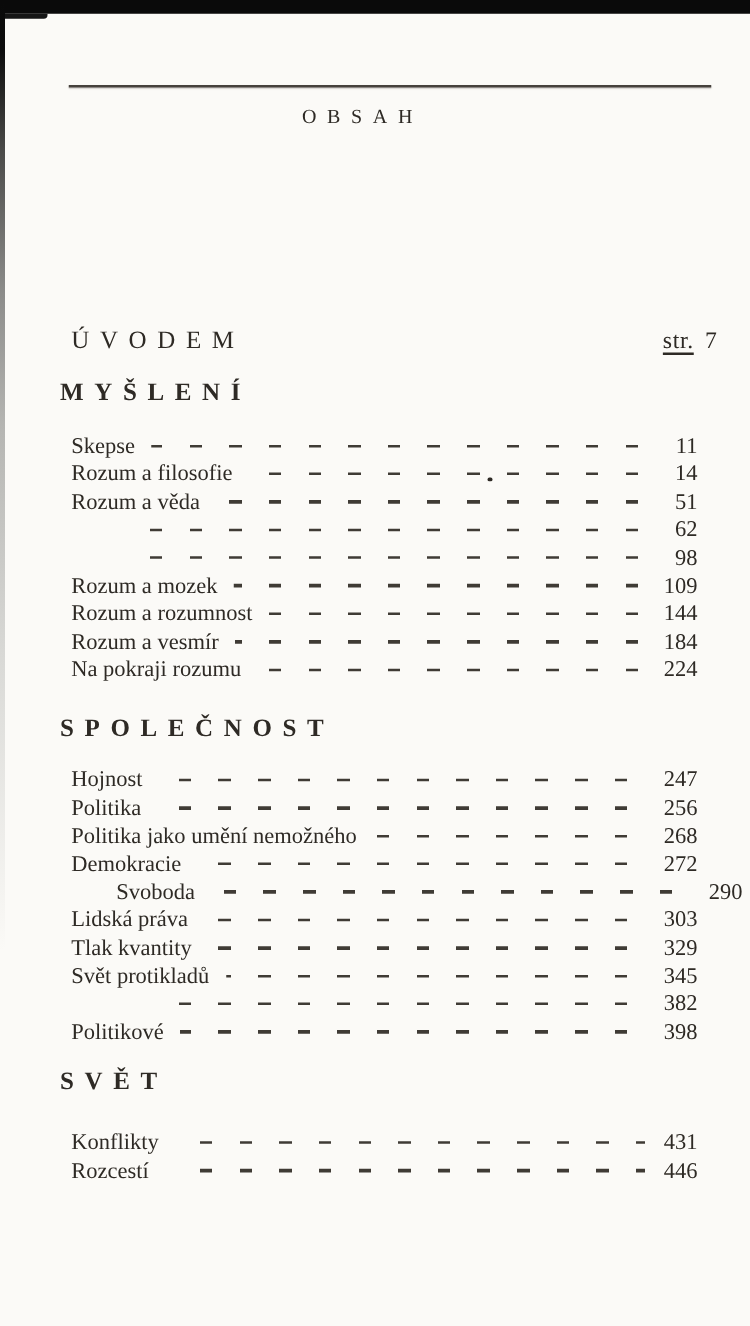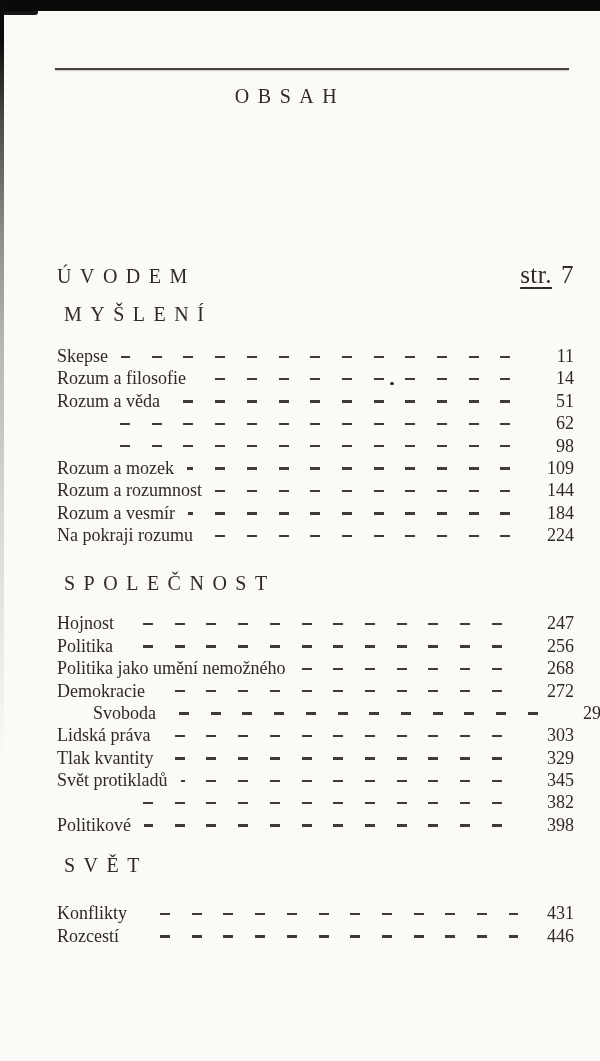--- a/index.html
+++ b/index.html
@@ -13,54 +13,55 @@
   
   .scan-band{position:absolute;top:0;left:0;width:600px;height:11px;background:var(--band,#0a0a0a);}
   .scan-band-tail{position:absolute;top:11px;left:0;width:38px;height:4px;background:#161616;border-radius:0 0 3px 0;}
   .scan-gutter{
     position:absolute;top:0;left:0;width:4px;height:760px;
     background:linear-gradient(180deg,#0a0a0a 0px,#0c0c0c 40px,#4a4a48 120px,#8a8a88 230px,#b5b5b2 340px,#d8d8d5 520px,rgba(216,216,213,0) 760px);
   }
   .rule{position:absolute;top:68px;left:55px;width:514px;height:2px;background:var(--rule,#46413c);box-shadow:0 1px 1px rgba(70,65,60,.25);}
   .book-title{
     position:absolute;top:86px;left:0;right:20px;
-    text-align:center;font-size:20px;line-height:1;
+    text-align:center;font-size:16px;line-height:1;
     letter-spacing:8.5px;
   }
   .intro-row{
     position:absolute;top:262px;left:57px;right:26px;
     display:flex;justify-content:space-between;align-items:baseline;
   }
   .intro-label{font-size:20px;line-height:1;letter-spacing:8.5px;}
-  .intro-page{font-size:25px;line-height:1;letter-spacing:.5px;}
+  .intro-page{font-size:19px;line-height:1;letter-spacing:.5px;}
   .intro-page .u{
     text-decoration:underline;
     text-decoration-thickness:1.6px;
     text-underline-offset:4px;
   }
   .intro-page .n{margin-left:9px;}
   .section-heading{
-    position:absolute;left:64px;
+    position:absolute;left:48px;
     font-size:20px;line-height:1;letter-spacing:8.5px;
     white-space:nowrap;
+    font-weight:bold;
   }
   .toc-row{
     position:absolute;left:57px;width:517px;height:22.38px;
     font-size:18px;line-height:22.38px;white-space:nowrap;
   }
   .leader{
     position:absolute;top:10.5px;right:56px;height:2.4px;z-index:0;
     background:repeating-linear-gradient(90deg,var(--dash,#3f3b35) 0 10px,transparent 10px 31.7px);
   }
   .entry-title{
     position:relative;z-index:1;display:inline-block;
     background:var(--paper,#fbfaf7);padding-right:13px;
   }
   .entry-page{
-    position:absolute;right:0;top:0;z-index:1;
+    position:absolute;right:16px;top:0;z-index:1;
     background:var(--paper,#fbfaf7);padding-left:15px;
     text-align:center;
   }
   .stray-dot{
     position:absolute;z-index:2;left:333px;bottom:4.5px;
     width:3.5px;height:3.5px;border-radius:50%;
     background:var(--ink,#2e2a25);
   }
 </style>
 </head>

